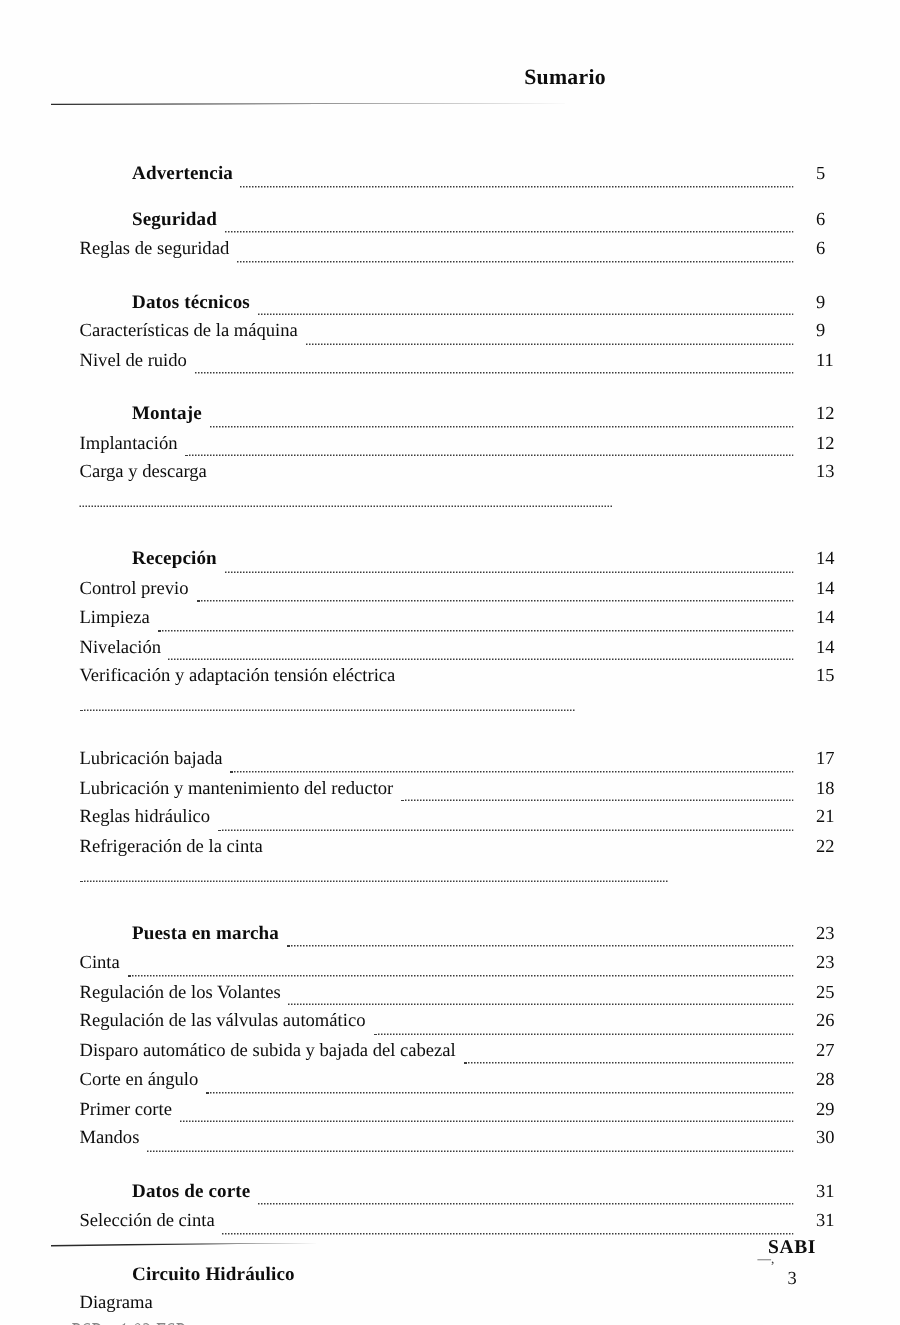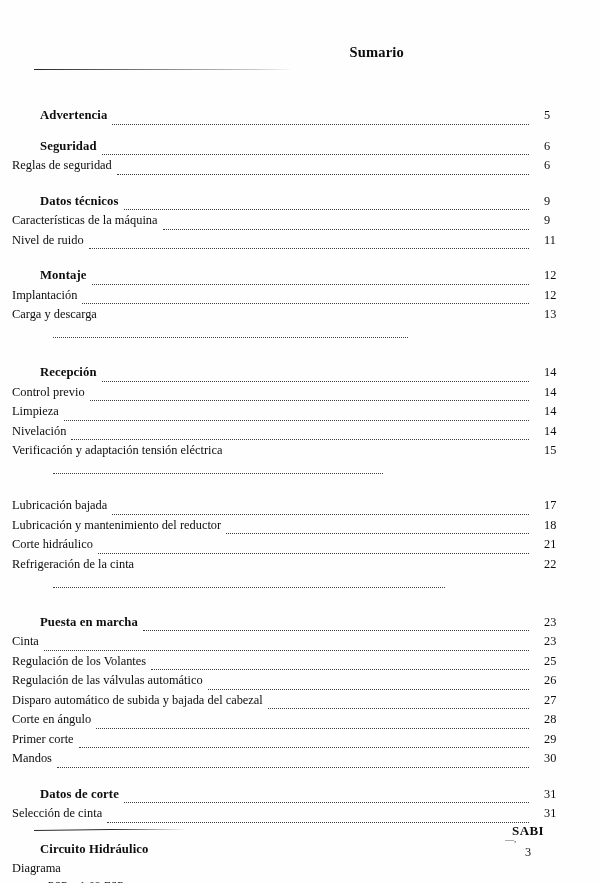--- a/index.html
+++ b/index.html
@@ -81,24 +81,25 @@
     align-items: baseline;
     height: 19.5px;
     font-size: 12.4px;
     white-space: nowrap;
   }
   .row.lvl1 {
     padding-left: 40px;
     font-weight: bold;
     font-size: 12.7px;
     letter-spacing: 0.1px;
+    margin-left: 48px;
   }
   .row.lvl2 {
+    padding-left: 53px;
     font-weight: normal;
-    margin-left: 12px;
   }
   .row .label {
     flex: 0 0 auto;
   }
   .row .leader {
     flex: 1 1 auto;
     position: relative;
     overflow: hidden;
     height: 12px;
     margin: 0 0 0 5px;
@@ -293,21 +294,21 @@
           <span class="label">Lubricación bajada</span>
           <span class="leader"></span>
           <span class="pageno">17</span>
         </div>
         <div class="row lvl2">
           <span class="label">Lubricación y mantenimiento del reductor</span>
           <span class="leader"></span>
           <span class="pageno">18</span>
         </div>
         <div class="row lvl2">
-          <span class="label">Corte hidráulico</span>
+          <span class="label">Reglas hidráulico</span>
           <span class="leader"></span>
           <span class="pageno">21</span>
         </div>
         <div class="row lvl2">
           <span class="label">Refrigeración de la cinta</span>
           <span class="leader none"></span>
           <span class="pageno">22</span>
         </div>
         <div class="orphan w3"></div>
       </div>

